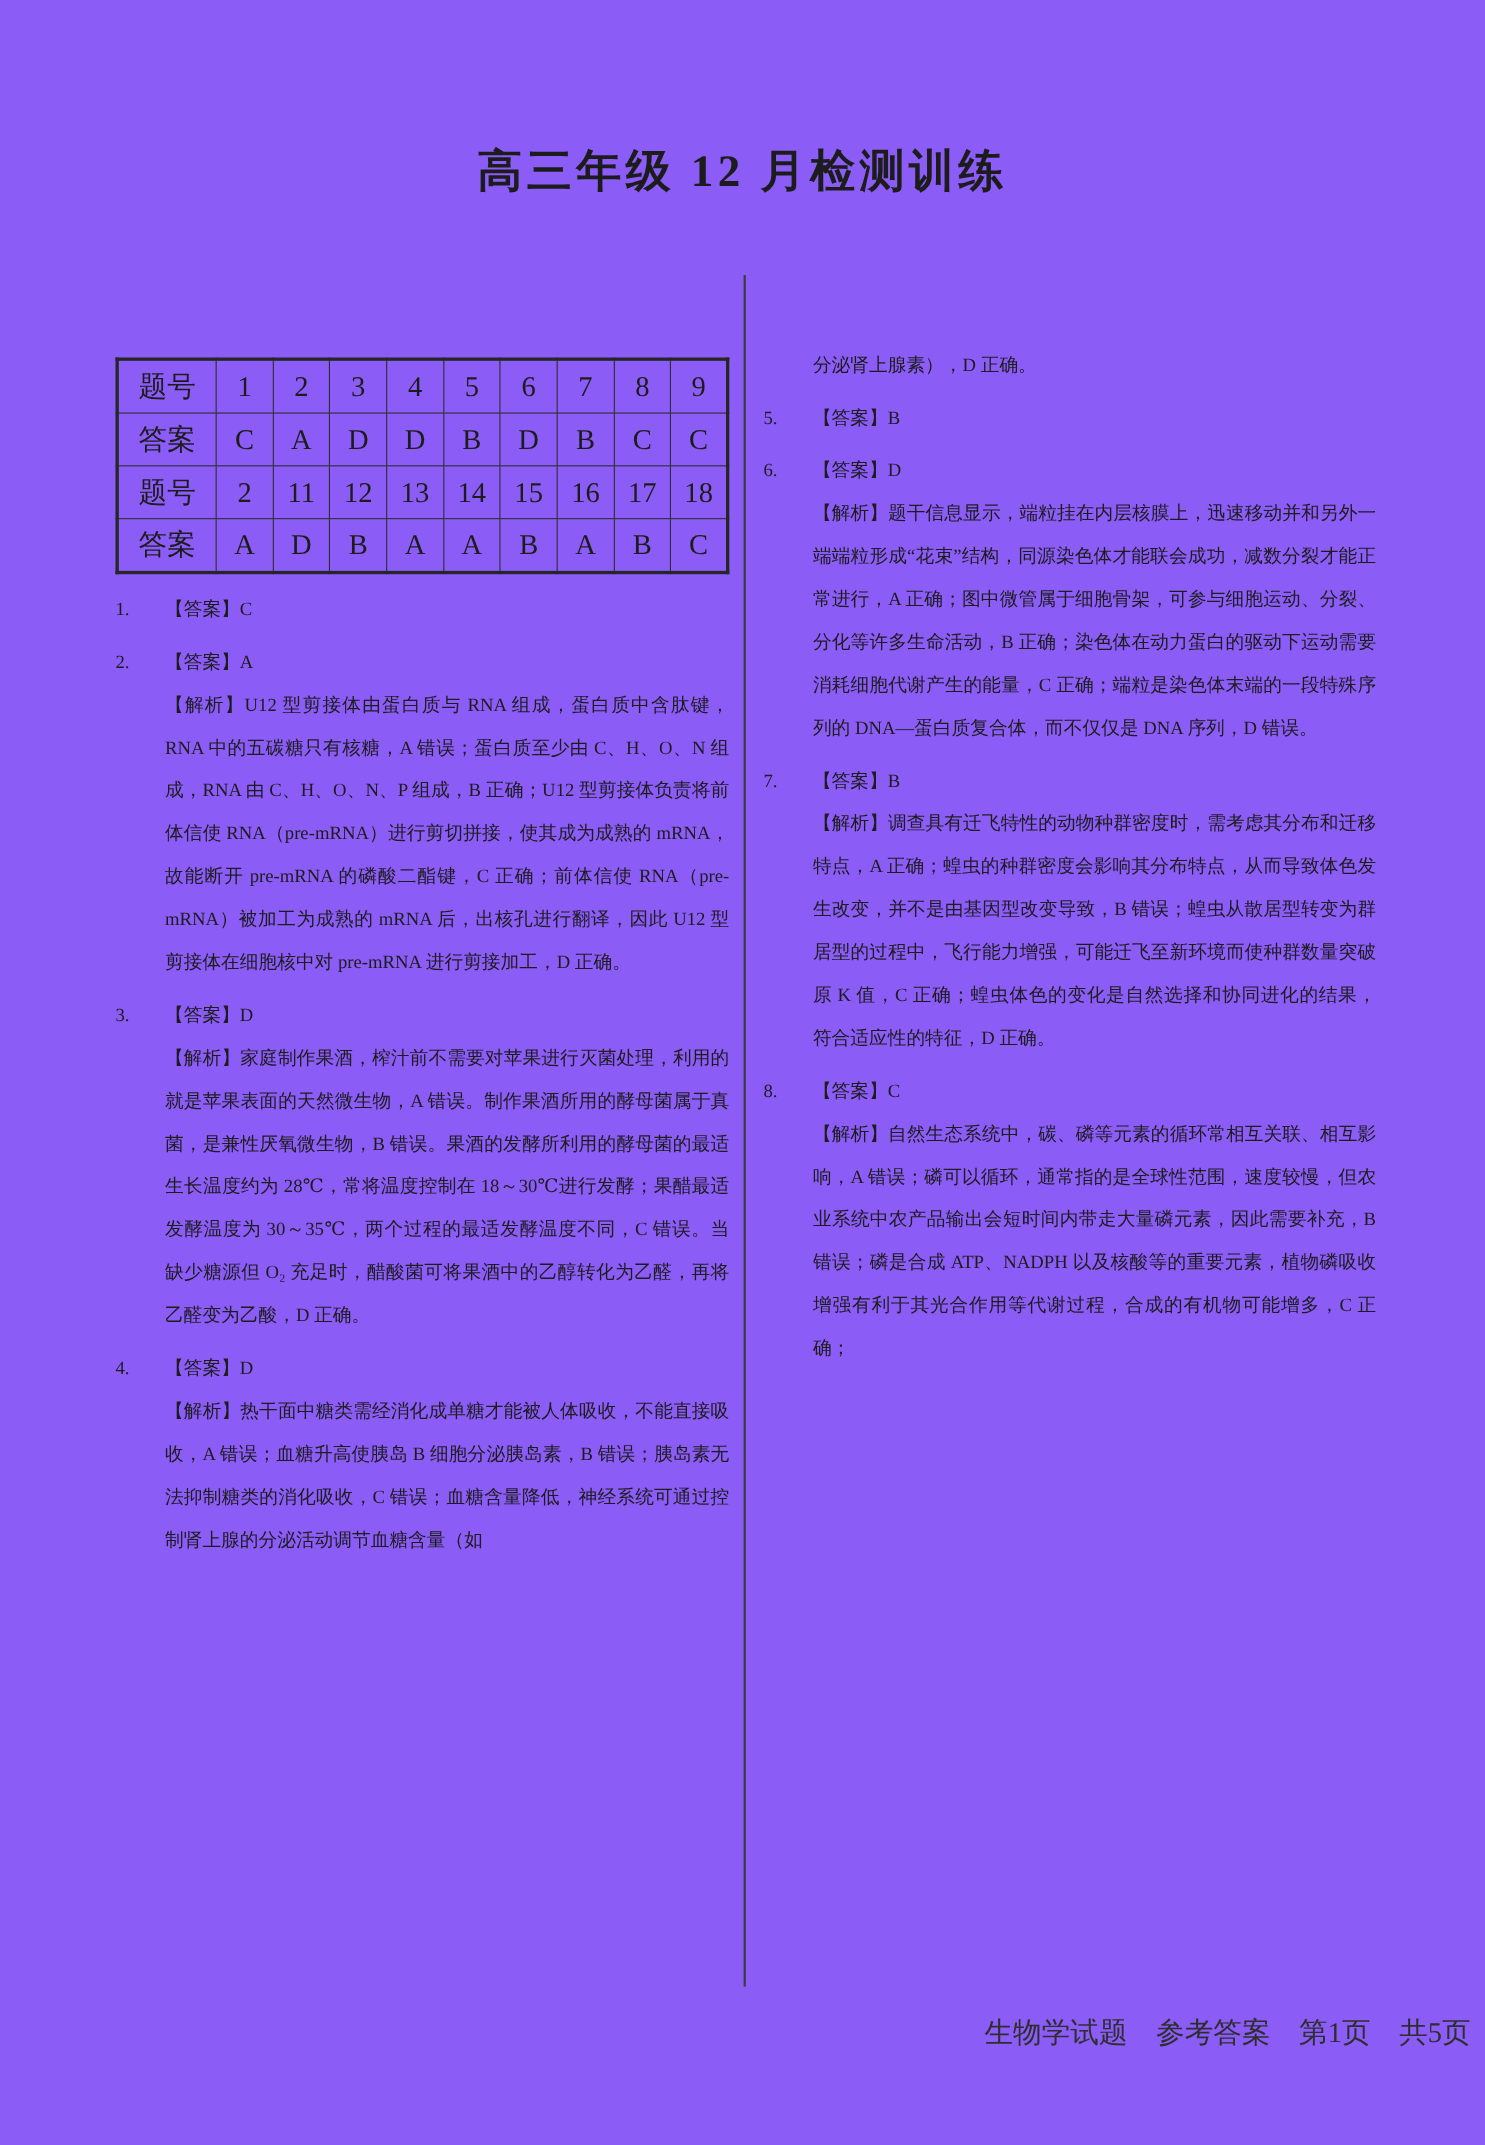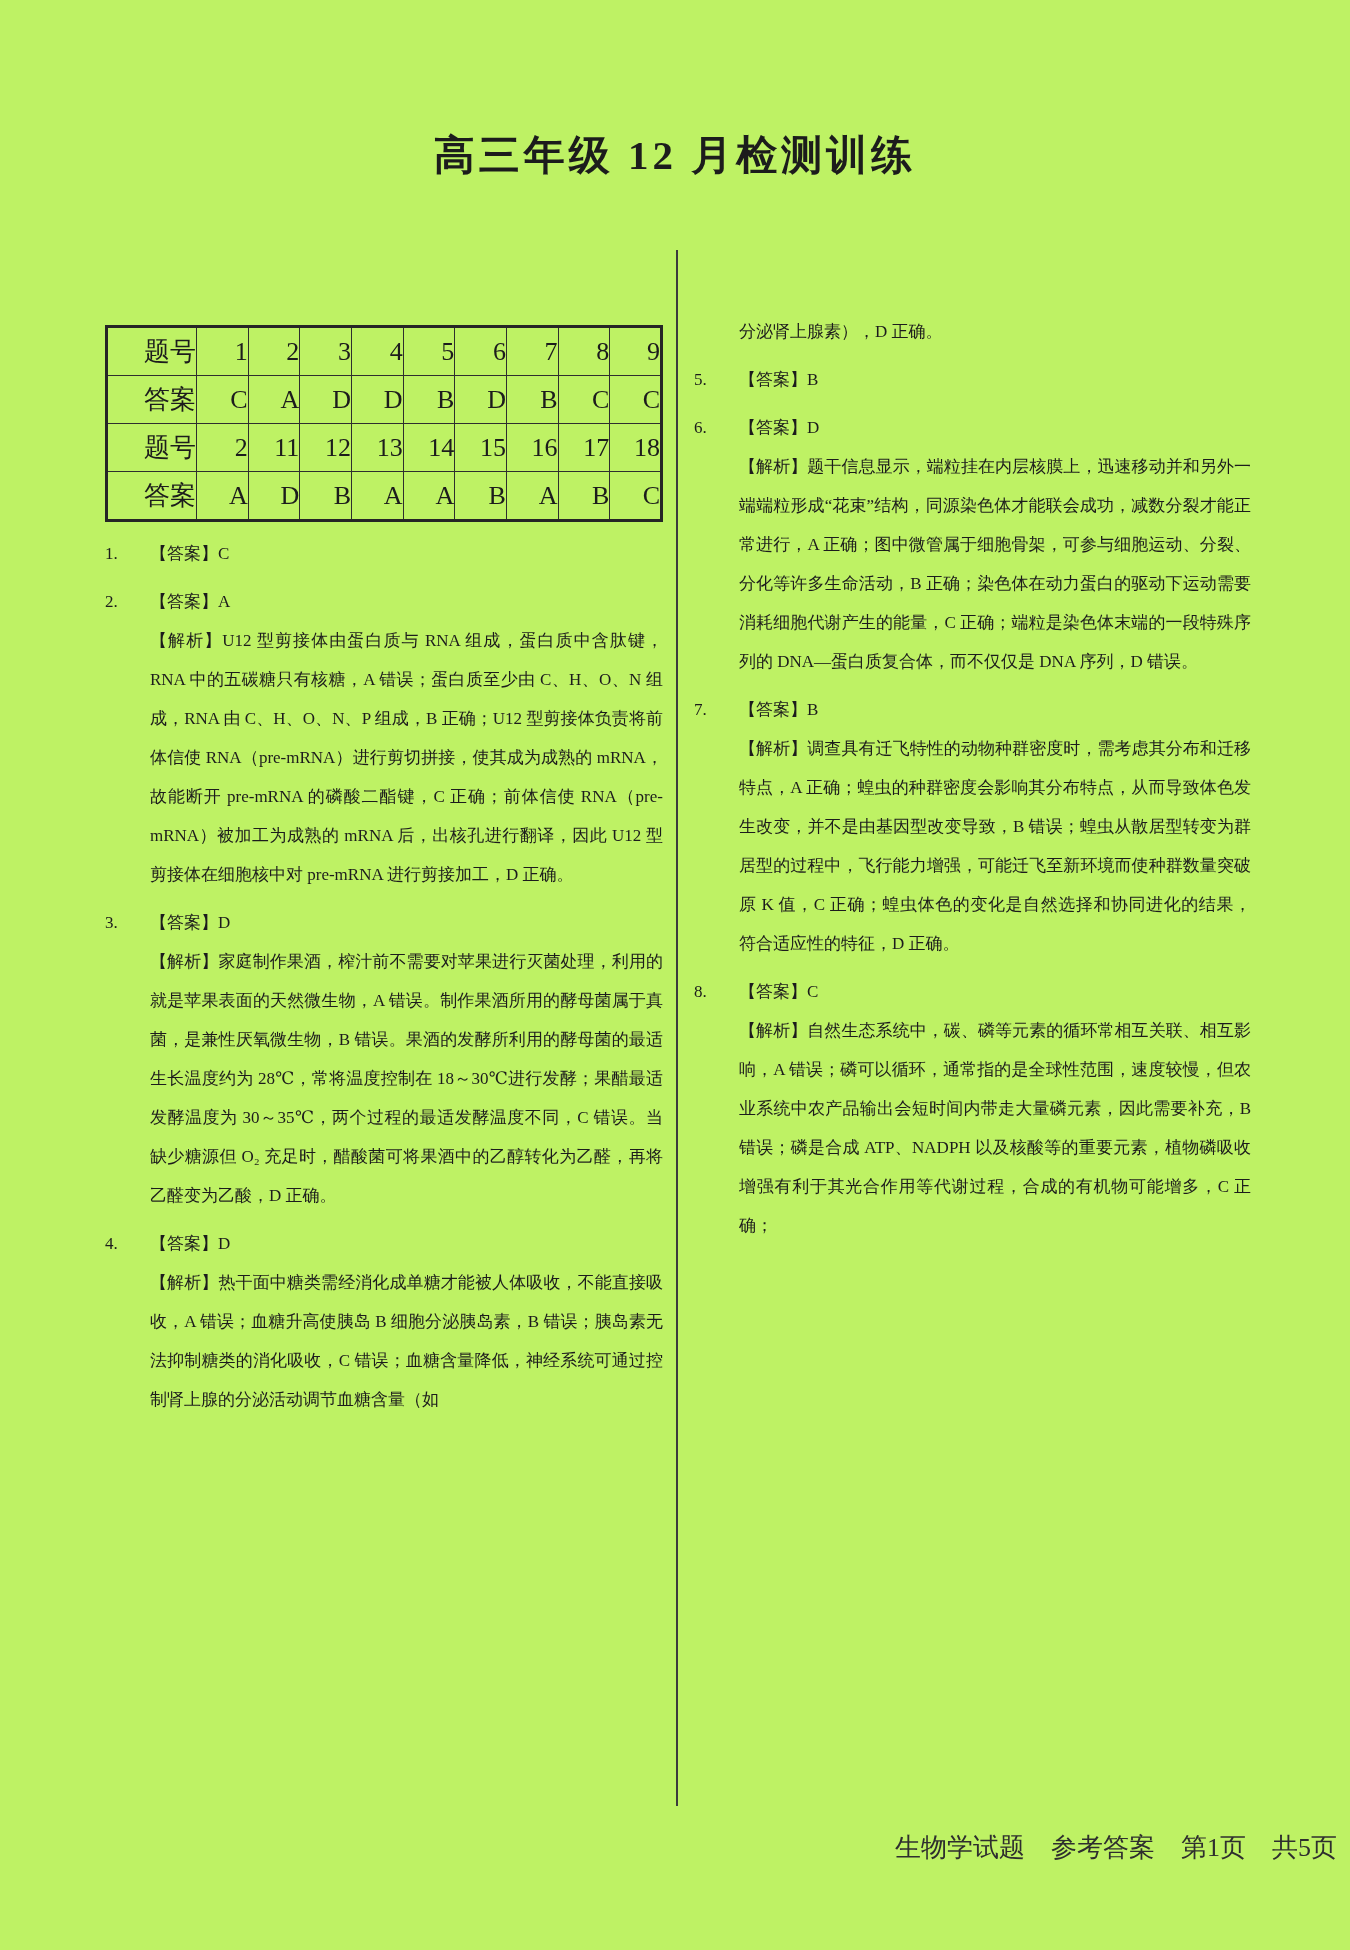--- a/index.html
+++ b/index.html
@@ -1,20 +1,20 @@
 <!DOCTYPE html>
 <html><head>
 <meta charset="utf-8">
 <style>
   html,body{margin:0;padding:0;background:#e8e8e8;}
   .page{
     position:relative;
     width:1350px;height:1950px;
     margin:0 auto;
-    background:#bef264;
+    background:#8b5cf6;
     color:#1c1c1c;
     font-family:"Liberation Serif","DejaVu Serif",serif;
     overflow:hidden;
   }
   .title1{
     position:absolute;top:128px;left:0;width:100%;
     text-align:center;font-size:41px;font-weight:bold;
     letter-spacing:4px;margin:0;
   }
   .title2{
@@ -22,21 +22,21 @@
     text-align:center;font-size:46px;font-weight:bold;
     letter-spacing:2px;margin:0;
   }
   table.answer-table{
     position:absolute;left:105px;top:325px;
     width:558px;border-collapse:collapse;table-layout:fixed;
     border:3px solid #262626;
   }
   table.answer-table td{
     border:1.5px solid #2e2e2e;
-    height:47px;text-align:right;vertical-align:middle;
+    height:47px;text-align:center;vertical-align:middle;
     font-size:26px;padding:0;
   }
   .col{position:absolute;width:558px;font-size:17px;line-height:39px;}
   .col-left{left:105px;top:522px;}
   .col-right{left:694px;top:312px;width:557px;}
   .item{position:relative;padding-left:45px;margin-top:9px;}
   .item:first-child{margin-top:0;}
   .col-left .item:first-child{margin-top:12px;}
   .item .num{position:absolute;left:0;top:0;}
   .answer-line{white-space:nowrap;}

